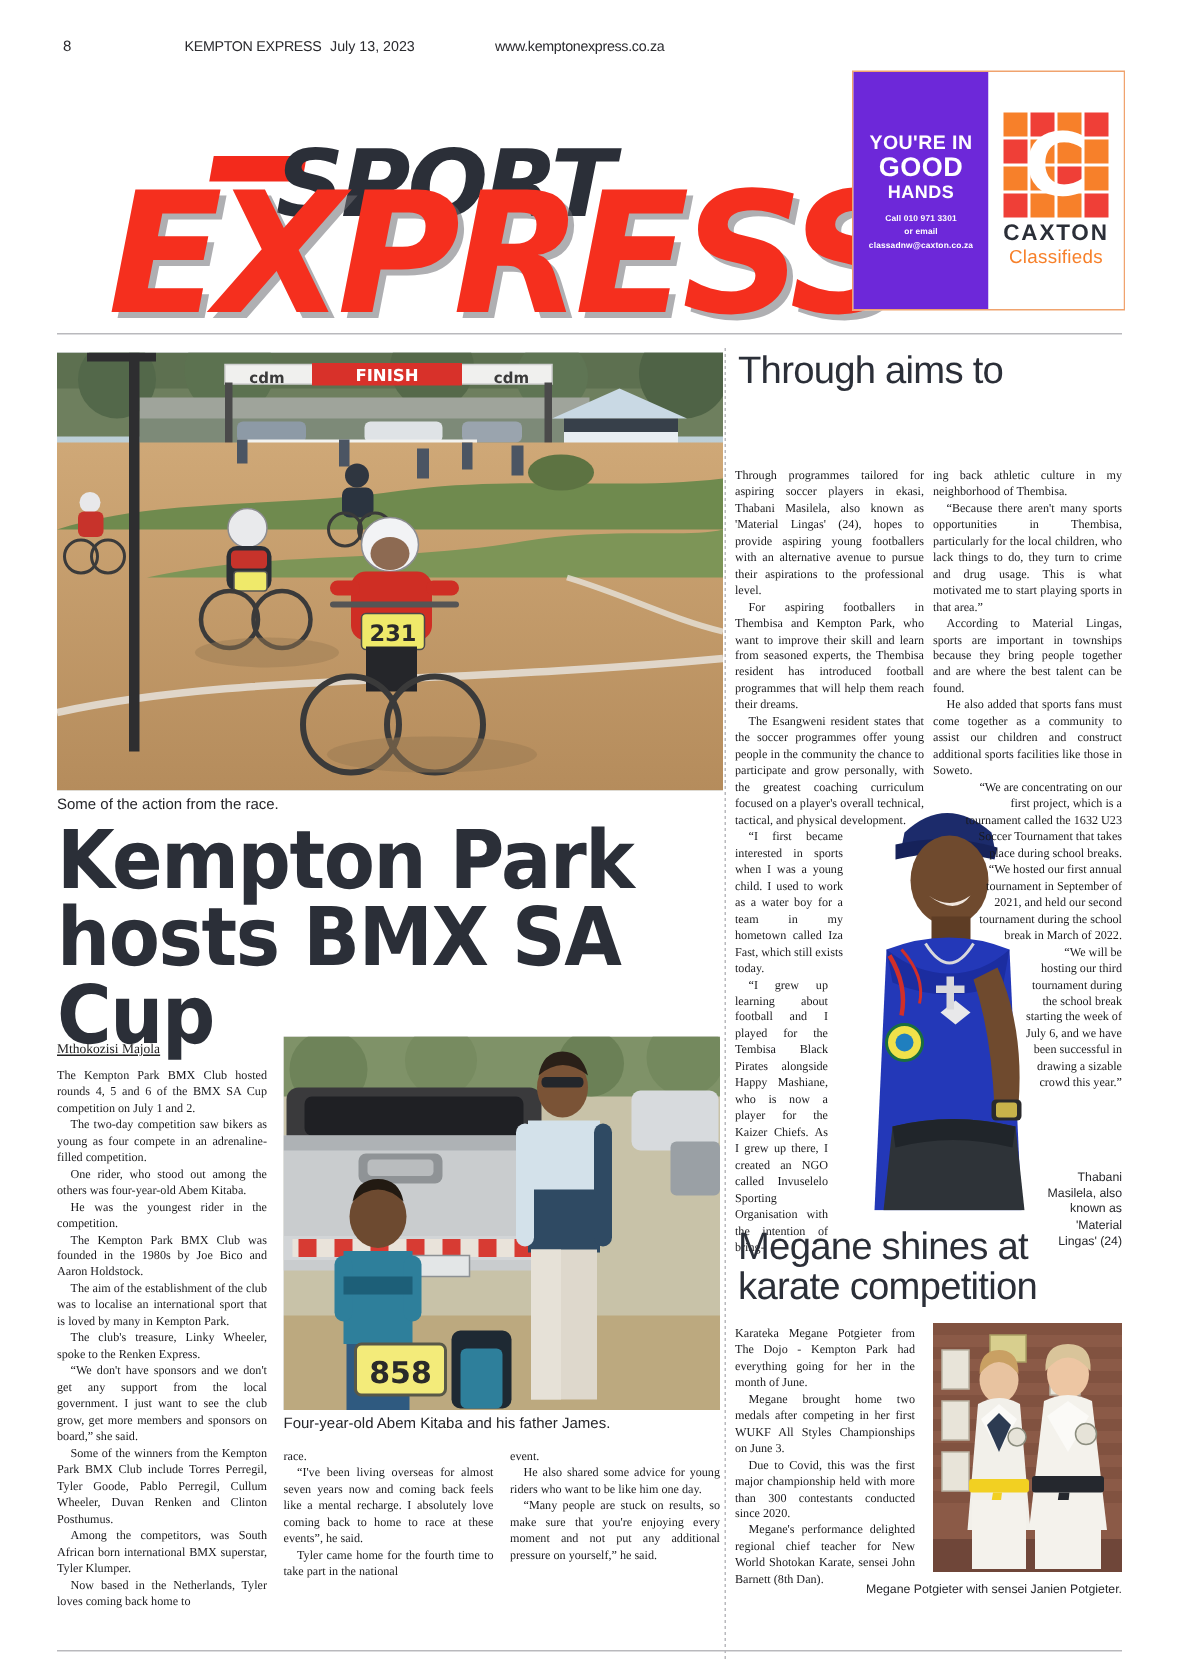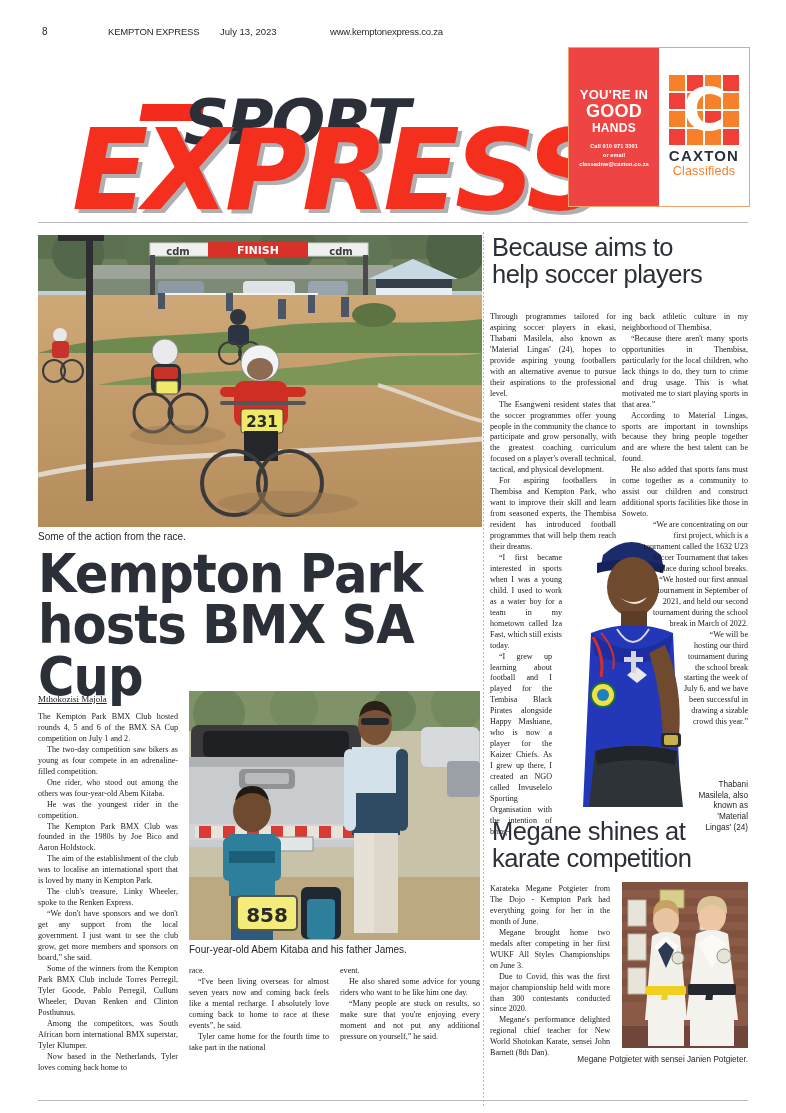--- a/index.html
+++ b/index.html
@@ -6,41 +6,41 @@
   body{
     width:786px;height:1113px;position:relative;overflow:hidden;
     font-family:"Liberation Serif", serif;color:#1c1c20;
   }
   .page{position:absolute;inset:0;background:#fff;}
 
   
   .folio{position:absolute;left:0;top:26px;width:786px;height:16px;
     font-family:"Liberation Sans", sans-serif;font-size:9.5px;color:#2a2a2e;}
   .folio .pg{position:absolute;left:42px;top:0;font-size:10px;}
-  .folio .masth{position:absolute;left:108px;top:0;letter-spacing:-0.2px;}
+  .folio .masth{position:absolute;left:123px;top:0;letter-spacing:-0.2px;}
   .folio .date{position:absolute;left:220px;top:0;}
   .folio .url{position:absolute;left:330px;top:0;letter-spacing:-0.2px;}
 
   
   .logo{position:absolute;left:38px;top:48px;width:520px;height:162px;}
   .logo .redbar{position:absolute;left:103px;top:56px;width:62px;height:17px;
     background:#f32a1c;transform:skewX(-10deg);}
   .logo .sport{position:absolute;left:148px;top:44px;
     font-family:"DejaVu Sans", sans-serif;font-weight:bold;font-style:italic;
     font-size:62px;letter-spacing:-2px;color:#2b2f38;line-height:1;
     transform:scaleX(1.02);}
   .logo .express{position:absolute;left:34px;top:66px;
     font-family:"DejaVu Sans", sans-serif;font-weight:bold;font-style:italic;
     font-size:112px;letter-spacing:-5px;color:#f52f1e;line-height:1;
     text-shadow:4px 4px 0 rgba(110,110,115,.55);}
 
   
   .ad{position:absolute;left:568px;top:47px;width:180px;height:158px;
     border:1px solid #f0a36e;background:#fff;display:flex;}
-  .ad .left{width:50%;background:#ef4444;color:#fff;
+  .ad .left{width:50%;background:#6d28d9;color:#fff;
     display:flex;flex-direction:column;align-items:center;justify-content:center;
     font-family:"Liberation Sans", sans-serif;text-align:center;padding-top:2px;}
   .ad .l1{font-size:13px;font-weight:bold;letter-spacing:.3px;line-height:1.15;}
   .ad .l2{font-size:18px;font-weight:bold;letter-spacing:.3px;line-height:1.1;}
   .ad .l3{font-size:12px;font-weight:bold;letter-spacing:.3px;line-height:1.1;
     margin-bottom:7px;}
   .ad .contact{font-size:5.6px;font-weight:bold;line-height:1.55;letter-spacing:.1px;}
   .ad .right{width:50%;display:flex;flex-direction:column;
     align-items:center;justify-content:center;background:#fff;}
   .cax-logo{width:70px;height:70px;position:relative;margin-bottom:3px;}
@@ -343,22 +343,21 @@
     <p>“I've been living overseas for almost seven years now and coming back feels like a mental recharge. I absolutely love coming back to home to race at these events”, he said.</p>
     <p>Tyler came home for the fourth time to take part in the national</p>
   </div>
   <div class="col" style="left:340px;top:966px;width:140px;">
     <p class="first">event.</p>
     <p>He also shared some advice for young riders who want to be like him one day.</p>
     <p>“Many people are stuck on results, so make sure that you're enjoying every moment and not put any additional pressure on yourself,” he said.</p>
   </div>
 
   <div class="hl-sans" style="left:492px;top:234px;width:260px;font-size:25.5px;">
-    <div>Because aims to</div>
-    <div>help soccer players</div>
+    <div>Through aims to</div>
   </div>
 
   <div class="photo" style="left:567px;top:525px;width:128px;height:282px;background:transparent;">
     <svg width="128" height="282" viewBox="0 0 128 282" preserveAspectRatio="none">
       <rect width="128" height="282" fill="#ffffff"></rect>
 
       <path d="M36 30 q28 -26 58 0 l2 10 h-62 Z" fill="#1c2b6b"></path>
       <path d="M30 38 q34 -8 68 2 l-2 8 q-34 -8 -66 0 Z" fill="#16225a"></path>
 
       <ellipse cx="66" cy="62" rx="26" ry="30" fill="#6f4a2e"></ellipse>
@@ -386,22 +385,22 @@
       <rect x="94" y="208" width="20" height="14" rx="3" fill="#2a2a2c"></rect>
       <rect x="97" y="210" width="14" height="10" rx="2" fill="#c8b24a"></rect>
 
       <path d="M28 226 q40 -10 82 0 l6 56 h-94 Z" fill="#2e3338"></path>
       <path d="M28 226 q40 -10 82 0 l-2 14 q-40 -10 -78 0 Z" fill="#20252a"></path>
     </svg>
   </div>
 
   <div class="col" style="left:490px;top:312px;width:126px;">
     <p class="first">Through programmes tailored for aspiring soccer players in ekasi, Thabani Masilela, also known as 'Material Lingas' (24), hopes to provide aspiring young footballers with an alternative avenue to pursue their aspirations to the professional level.</p>
+    <p>For aspiring footballers in Thembisa and Kempton Park, who want to improve their skill and learn from seasoned experts, the Thembisa resident has introduced football programmes that will help them reach their dreams.</p>
     <p>The Esangweni resident states that the soccer programmes offer young people in the community the chance to participate and grow personally, with the greatest coaching curriculum focused on a player's overall technical, tactical, and physical development.</p>
-    <p>For aspiring footballers in Thembisa and Kempton Park, who want to improve their skill and learn from seasoned experts, the Thembisa resident has introduced football programmes that will help them reach their dreams.</p>
     <p style="width:72px;">“I first became interested in sports when I was a young child. I used to work as a water boy for a team in my hometown called Iza Fast, which still exists today.</p>
     <p style="width:62px;">“I grew up learning about football and I played for the Tembisa Black Pirates alongside Happy Mashiane, who is now a player for the Kaizer Chiefs. As I grew up there, I created an NGO called Invuselelo Sporting Organisation with the intention of bring-</p>
   </div>
 
   <div class="col" style="left:622px;top:312px;width:126px;">
     <p class="first">ing back athletic culture in my neighborhood of Thembisa.</p>
     <p>“Because there aren't many sports opportunities in Thembisa, particularly for the local children, who lack things to do, they turn to crime and drug usage. This is what motivated me to start playing sports in that area.”</p>
     <p>According to Material Lingas, sports are important in townships because they bring people together and are where the best talent can be found.</p>
     <p>He also added that sports fans must come together as a community to assist our children and construct additional sports facilities like those in Soweto.</p>
     <p style="margin-left:14px;width:112px;text-align:right;">“We are concentrating on our first project, which is a tournament called the 1632 U23 Soccer Tournament that takes place during school breaks.</p>

